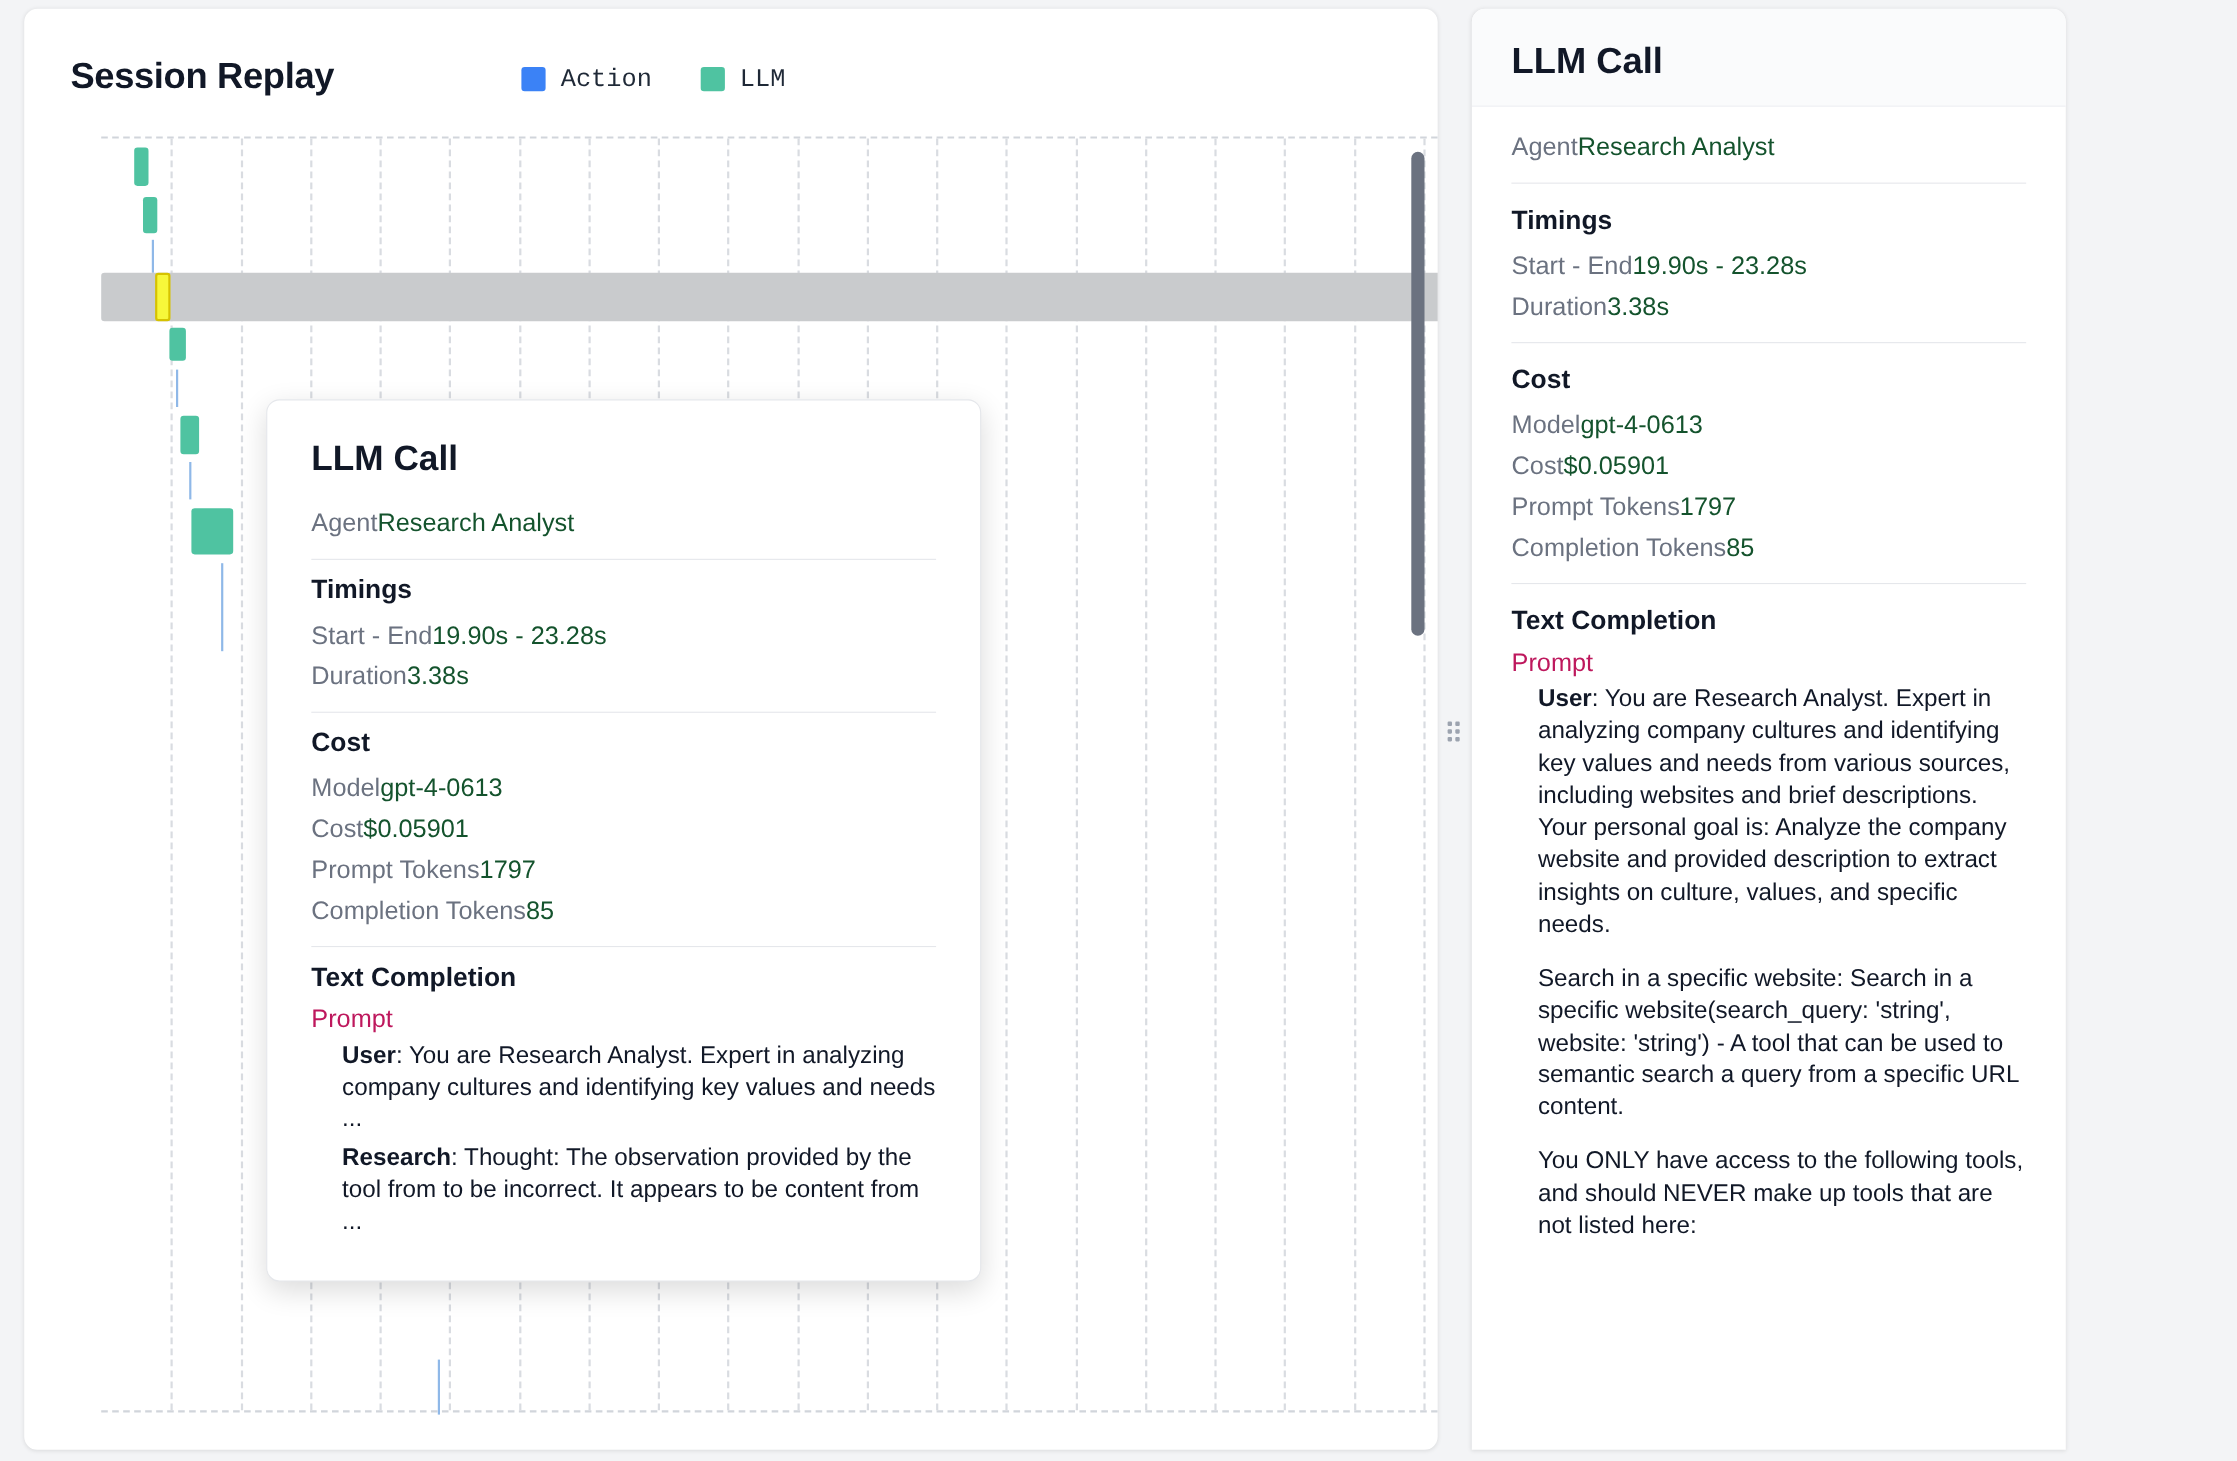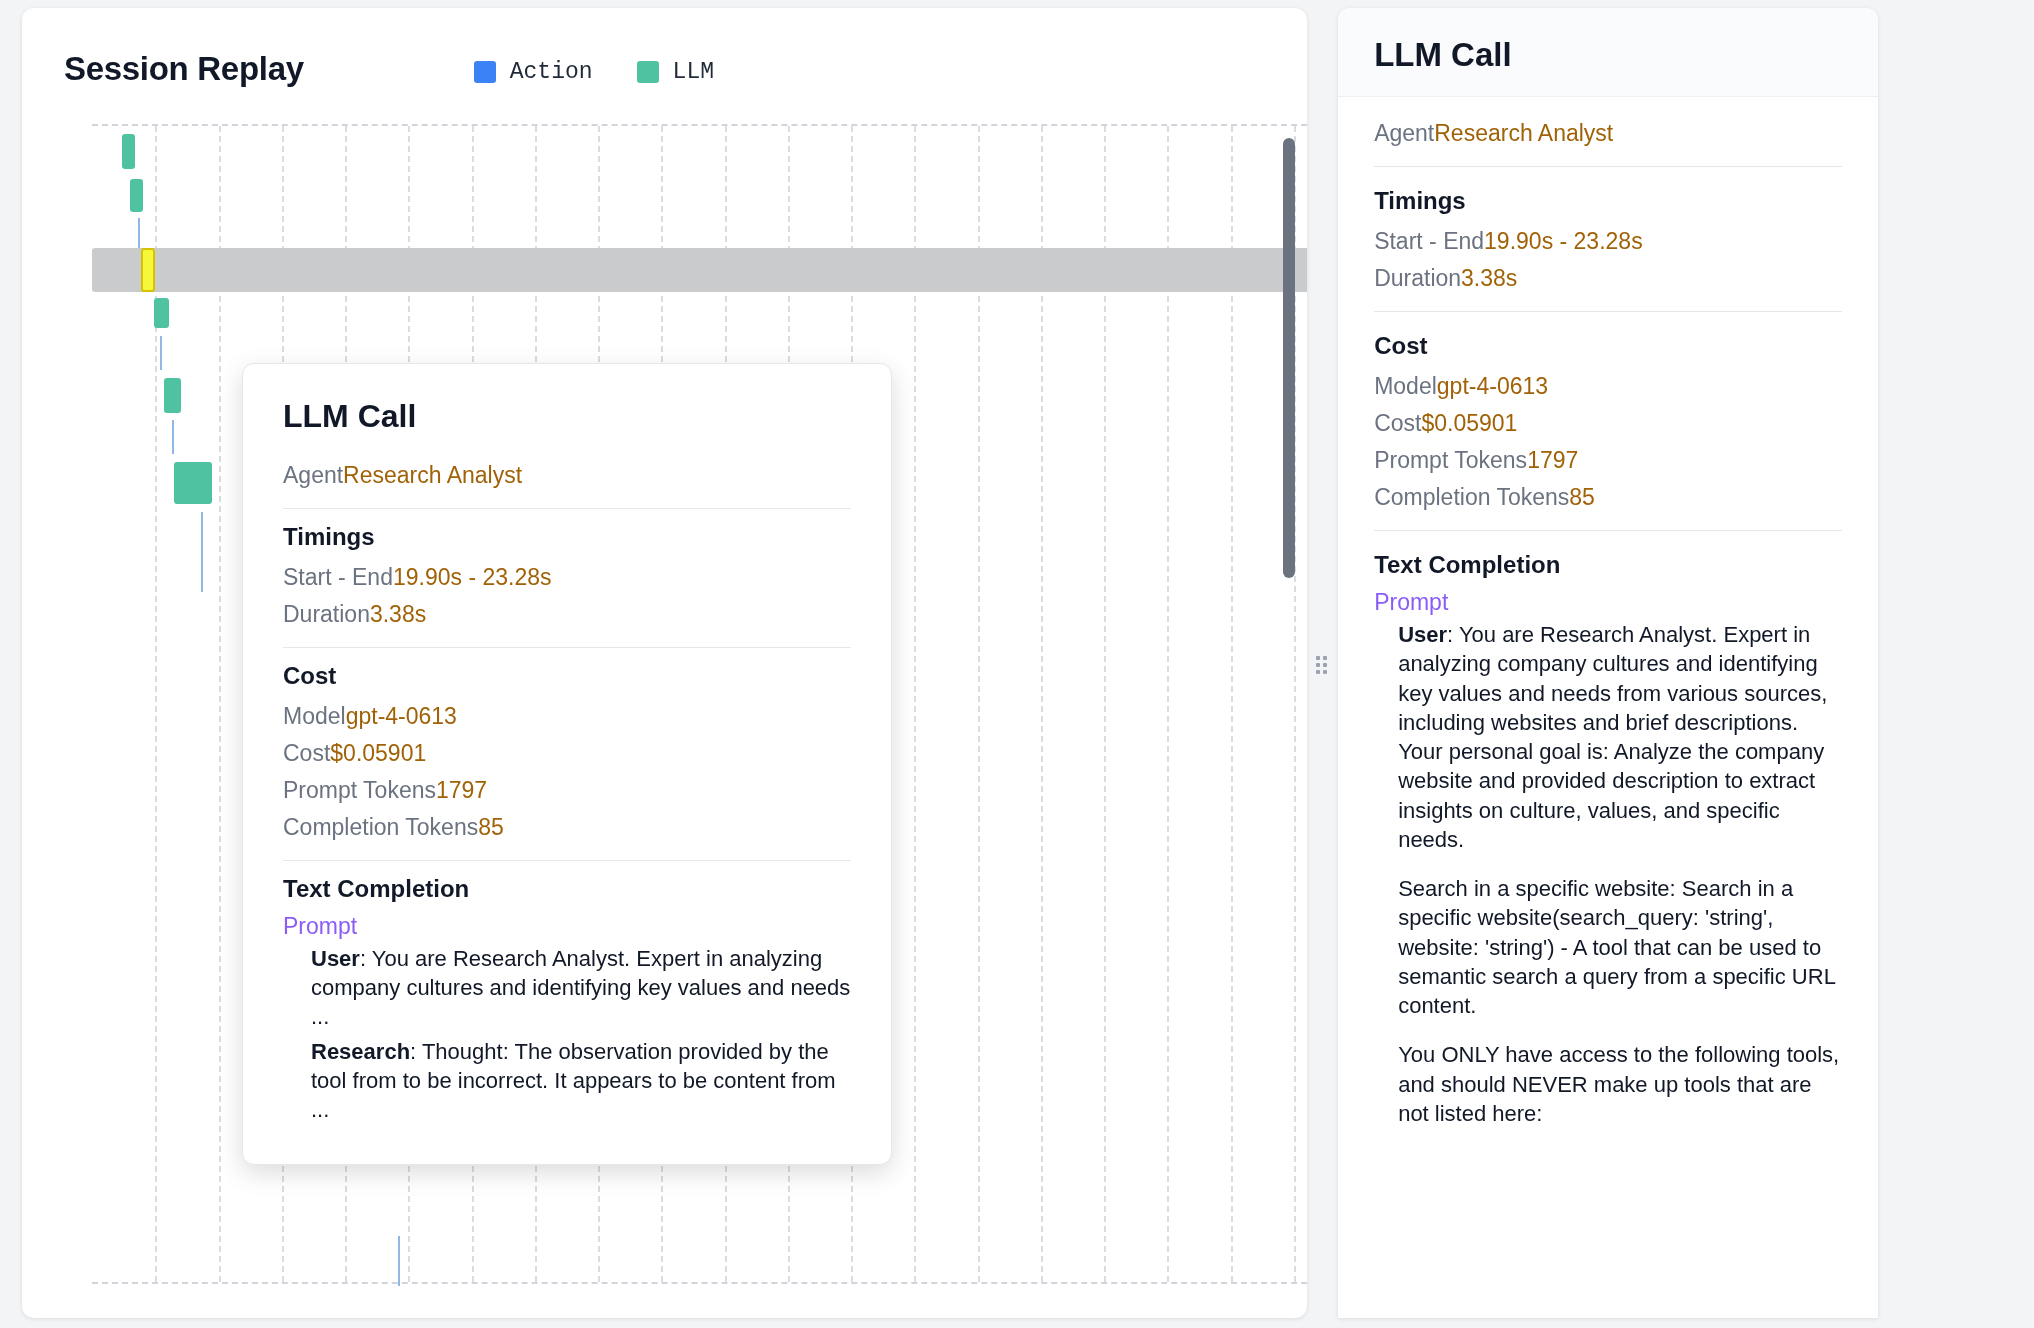--- a/index.html
+++ b/index.html
@@ -112,29 +112,29 @@
     color: #111827;
     margin: 0 0 22px 0;
   }
   .kv-row {
     display: flex;
     justify-content: flex-start;
     align-items: baseline;
     padding: 5px 0;
   }
   .kv-key { font-size: 23px; color: #6b7280; }
-  .kv-val { font-size: 23px; color: #a16207; }
+  .kv-val { font-size: 23px; color: #14532d; }
   .section-head {
     font-size: 24px;
     font-weight: bold;
     color: #111827;
     margin: 14px 0 8px 0;
   }
   .divider { border-top: 1px solid #e5e7eb; margin: 14px 0 4px 0; }
-  .sub-label { font-size: 23px; color: #8b5cf6; margin: 10px 0 4px 0; }
+  .sub-label { font-size: 23px; color: #be185d; margin: 10px 0 4px 0; }
   .msg {
     font-size: 22px;
     line-height: 1.32;
     color: #111827;
     margin: 0 0 6px 12px;
     padding-left: 16px;
   }
   .msg b { font-weight: bold; }
 
   

